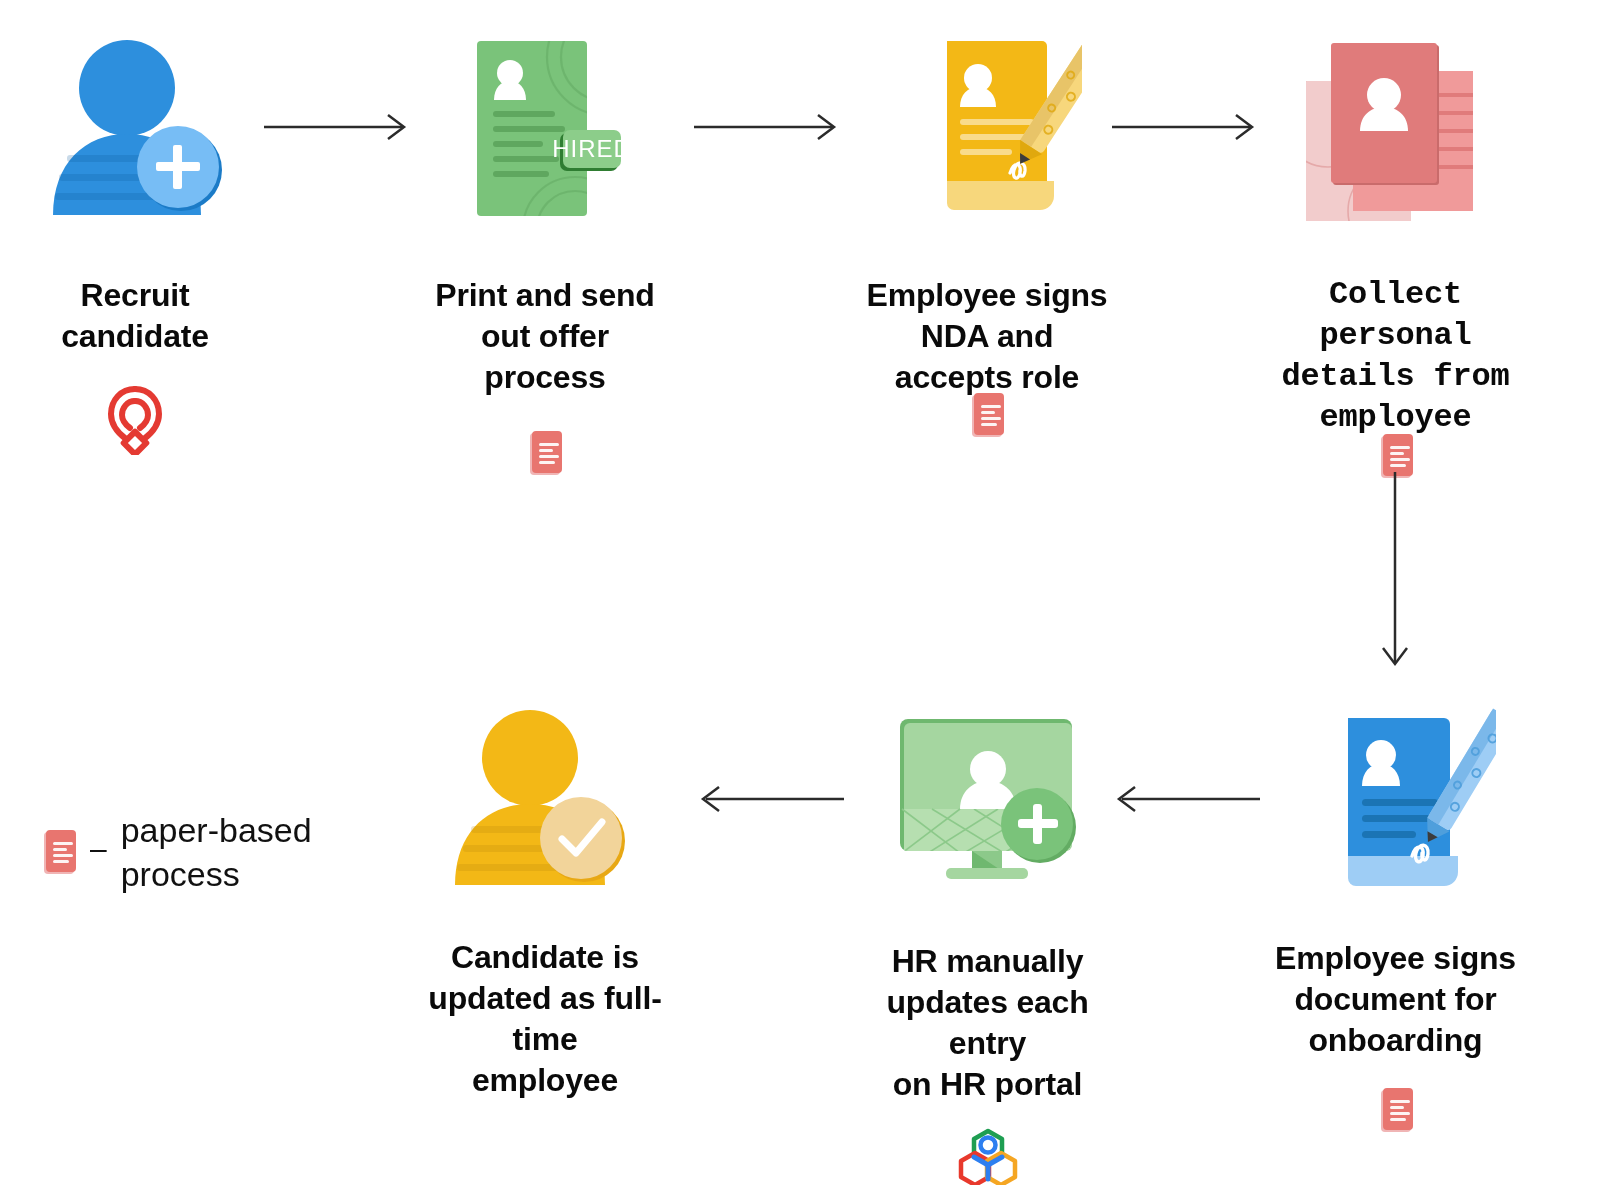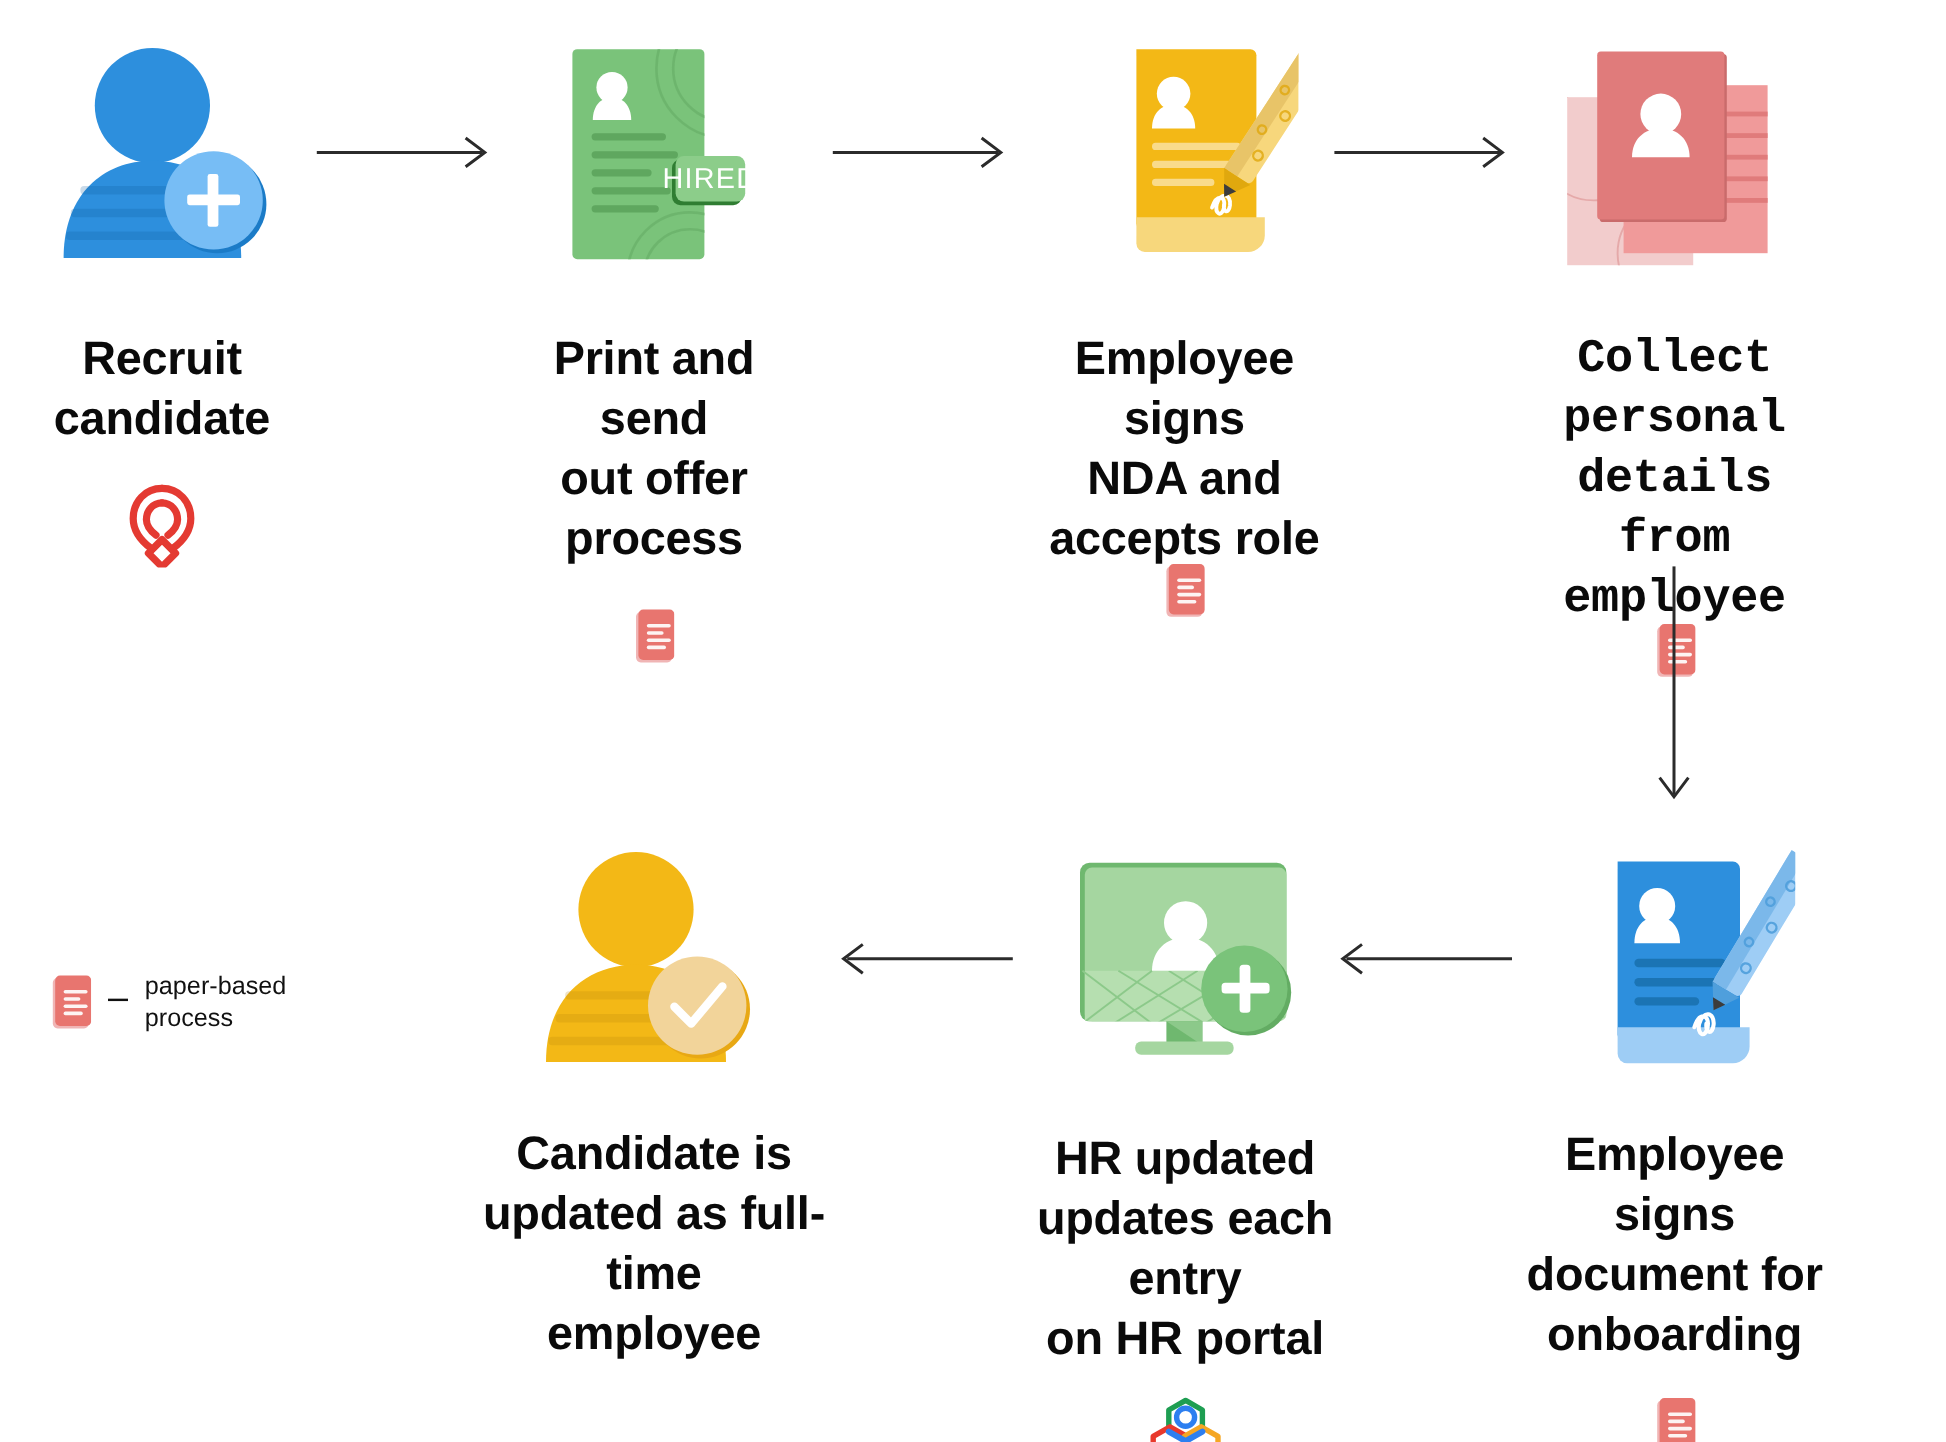--- a/index.html
+++ b/index.html
@@ -25,21 +25,21 @@
     align-items: center;
   }
   .art {
     width: 100%;
     display: flex;
     justify-content: center;
     align-items: flex-end;
   }
   .caption {
     font-weight: bold;
-    font-size: 39px;
+    font-size: 32px;
     line-height: 1.28;
     text-align: center;
     color: #0a0a0a;
     letter-spacing: -0.2px;
     white-space: pre-line;
   }
   .paper-badge { margin-top: 20px; }
 
   
   .paper-icon { display: block; }
@@ -54,21 +54,21 @@
     align-items: center;
     gap: 14px;
   }
   #legend .dash {
     font-size: 30px;
     color: #111;
     line-height: 1;
     padding-bottom: 6px;
   }
   #legend .legend-text {
-    font-size: 21px;
+    font-size: 34px;
     line-height: 1.3;
     color: #111;
     white-space: pre-line;
   }
 </style>
 </head>
 <body>
 
 <div id="canvas">
 
@@ -342,21 +342,21 @@
         <path d="M72 104 C72 87 84 76 100 76 C116 76 128 87 128 104 Z" fill="#ffffff"></path>
         <rect x="84" y="146" width="30" height="20" fill="#6fb86f"></rect>
         <path d="M84 146 L114 146 L114 166 Z" fill="#8cc98a"></path>
         <rect x="58" y="163" width="82" height="11" rx="5" fill="#a5d6a0"></rect>
         <circle cx="152" cy="122" r="36" fill="#63ac63"></circle>
         <circle cx="149" cy="119" r="36" fill="#7ac37a"></circle>
         <rect x="130" y="114" width="40" height="9" rx="3" fill="#ffffff"></rect>
         <rect x="145" y="99" width="9" height="40" rx="3" fill="#ffffff"></rect>
       </svg>
     </div>
-    <div class="caption" style="margin-top:56px;">HR updated
+    <div class="caption" style="margin-top:56px;">HR manually
 updates each entry
 on HR portal</div>
     <div class="paper-badge" style="margin-top:18px;">
       <svg width="64" height="62" viewBox="0 0 64 62">
         <g fill="none" stroke-width="4.5" stroke-linejoin="round">
           <polygon points="32,8 46,16 46,32 32,40 18,32 18,16" stroke="#1e9e52"></polygon>
           <polygon points="19,30 33,38 33,54 19,62 5,54 5,38" stroke="#e8392c"></polygon>
           <polygon points="45,30 59,38 59,54 45,62 31,54 31,38" stroke="#f5a623"></polygon>
         </g>
         <circle cx="32" cy="22" r="7.5" fill="none" stroke="#2d7ff0" stroke-width="4.5"></circle>

